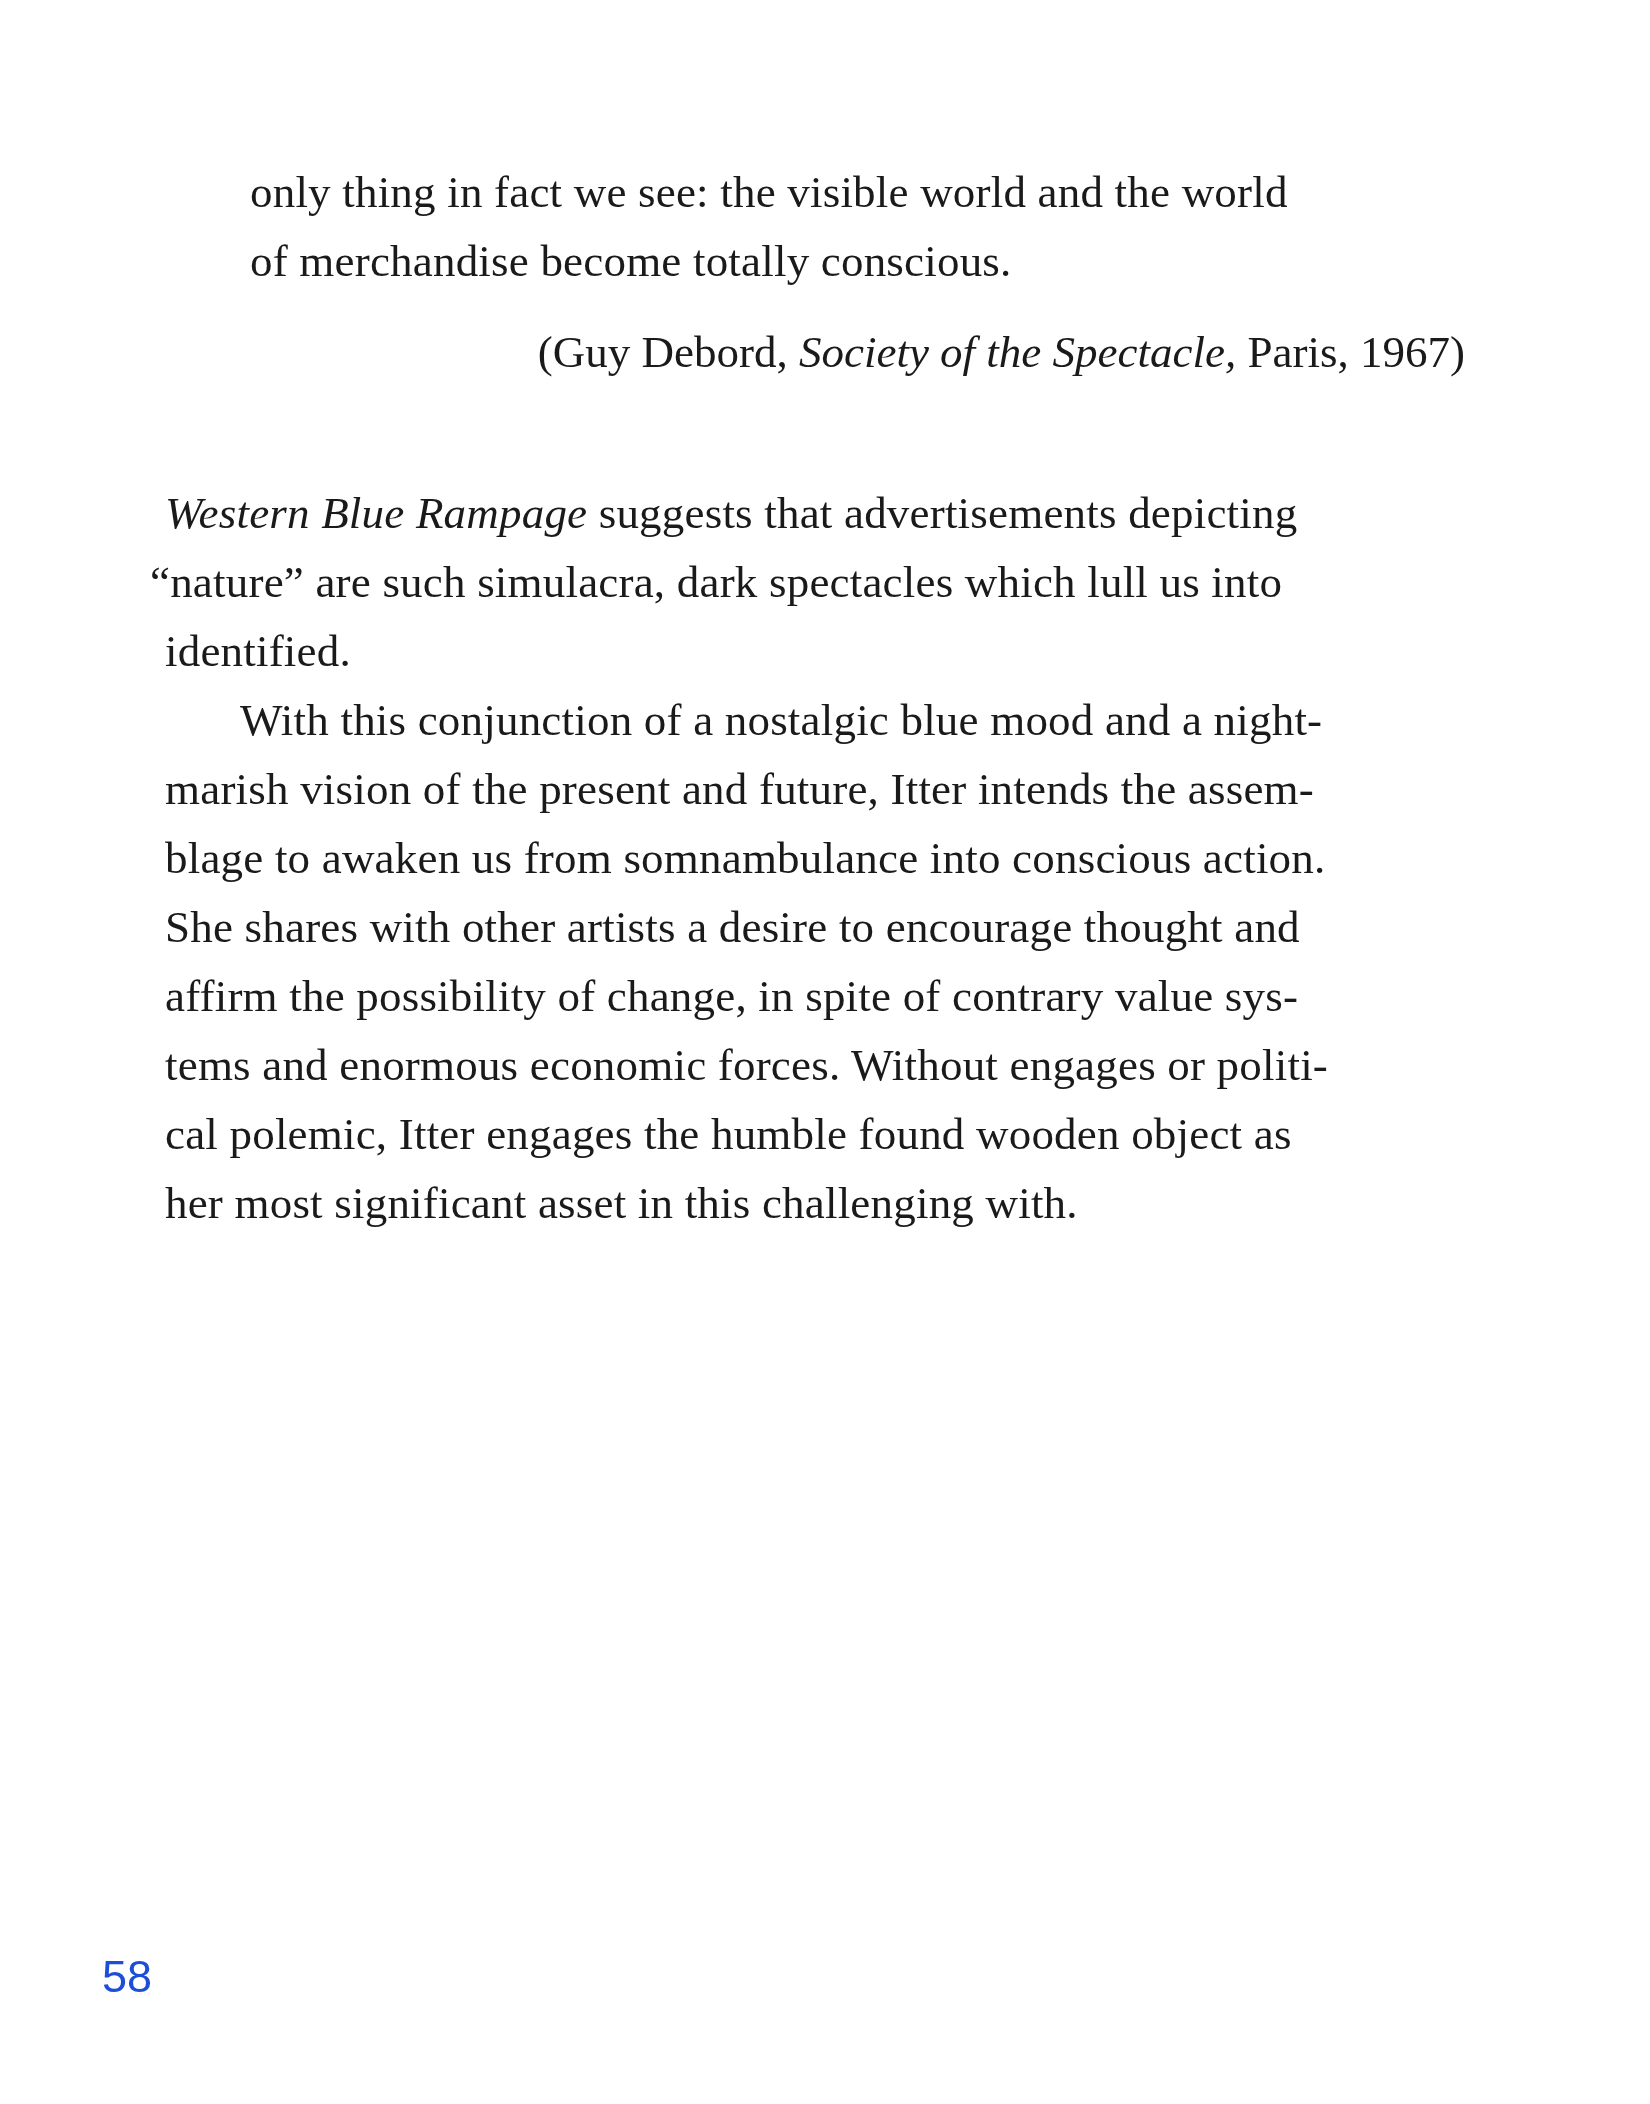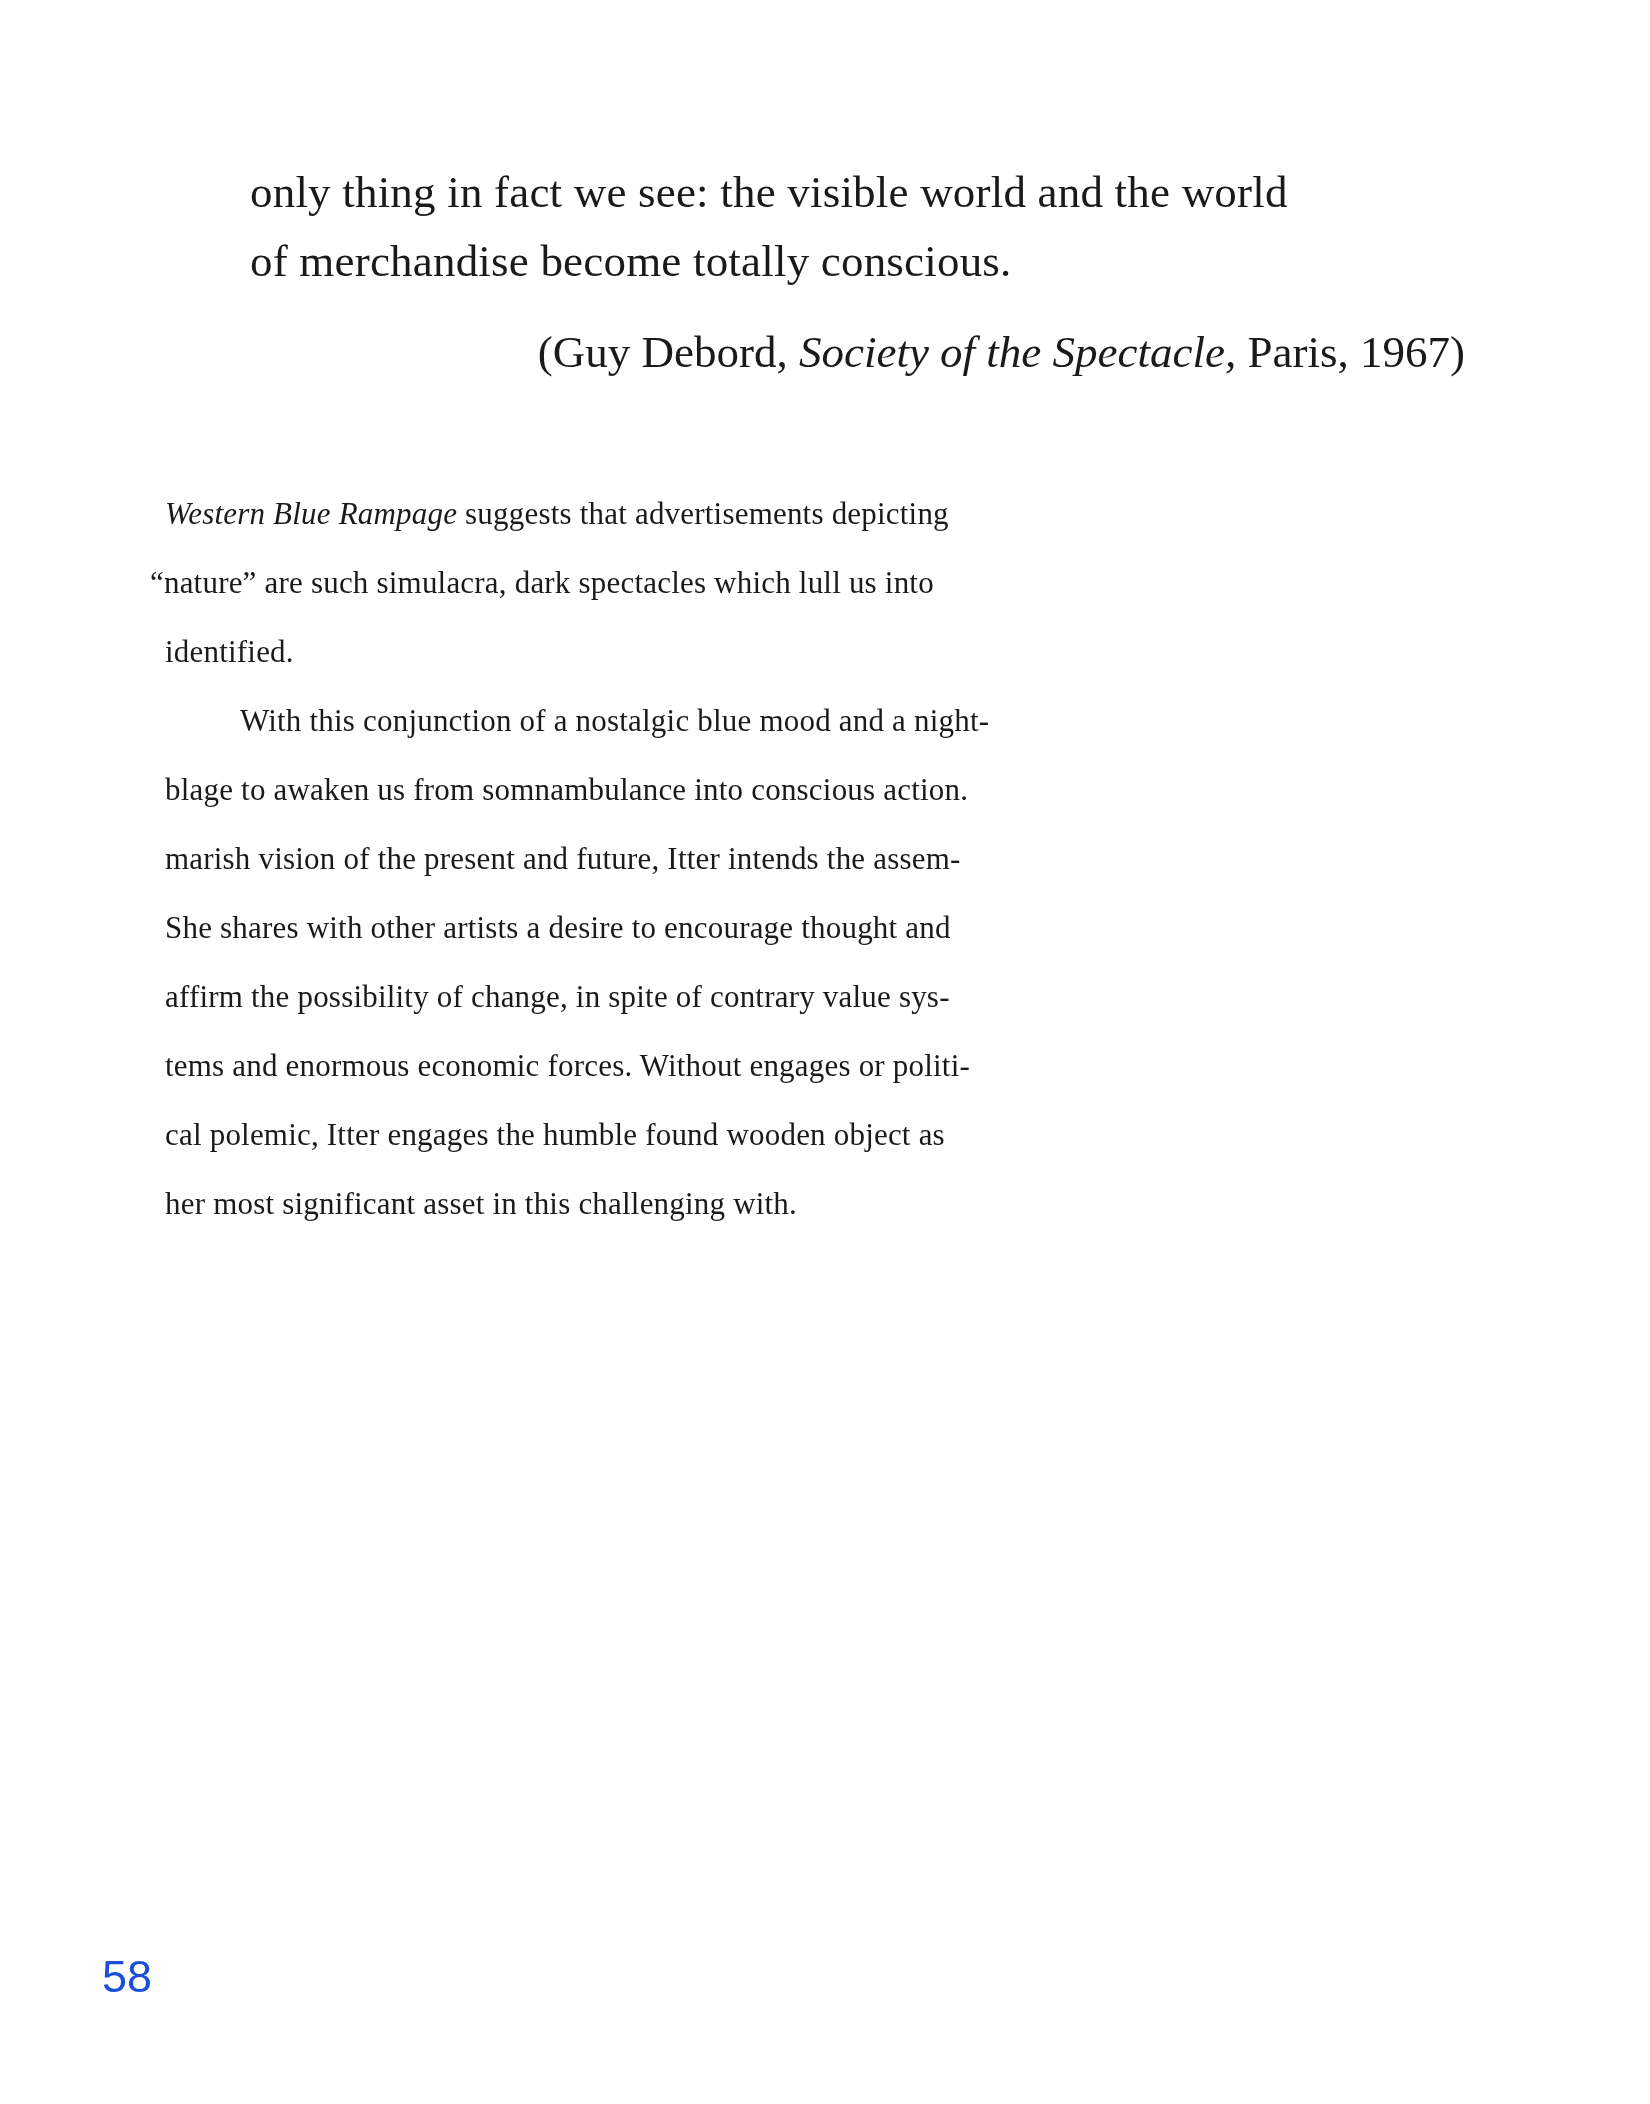--- a/index.html
+++ b/index.html
@@ -41,21 +41,21 @@
     line-height: 69px;
     white-space: nowrap;
   }
   .italic { font-style: italic; }
   
   .body-text {
     position: absolute;
     left: 165px;
     top: 479px;
     width: 1340px;
-    font-size: 31px;
+    font-size: 45px;
     line-height: 69px;
     letter-spacing: 0.2px;
   }
   .line { white-space: nowrap; }
   .line.hang { margin-left: -15px; }   
   .line.indent { padding-left: 75px; } 
   
   .page-number {
     position: absolute;
     left: 102px;
@@ -81,22 +81,22 @@
   <div class="body-text">
 
     <div>
       <div class="line"><span class="italic">Western Blue Rampage</span><span> suggests that advertisements depicting</span></div>
       <div class="line hang">“nature” are such simulacra, dark spectacles which lull us into</div>
       <div class="line">identified.</div>
     </div>
 
     <div>
       <div class="line indent">With this conjunction of a nostalgic blue mood and a night-</div>
+      <div class="line">marish vision of the present and future, Itter intends the assem-</div>
       <div class="line">blage to awaken us from somnambulance into conscious action.</div>
-      <div class="line">marish vision of the present and future, Itter intends the assem-</div>
       <div class="line">She shares with other artists a desire to encourage thought and</div>
       <div class="line">affirm the possibility of change, in spite of contrary value sys-</div>
       <div class="line">tems and enormous economic forces. Without engages or politi-</div>
       <div class="line">cal polemic, Itter engages the humble found wooden object as</div>
       <div class="line">her most significant asset in this challenging with.</div>
     </div>
 
   </div>
 
   <div class="page-number">58</div>

